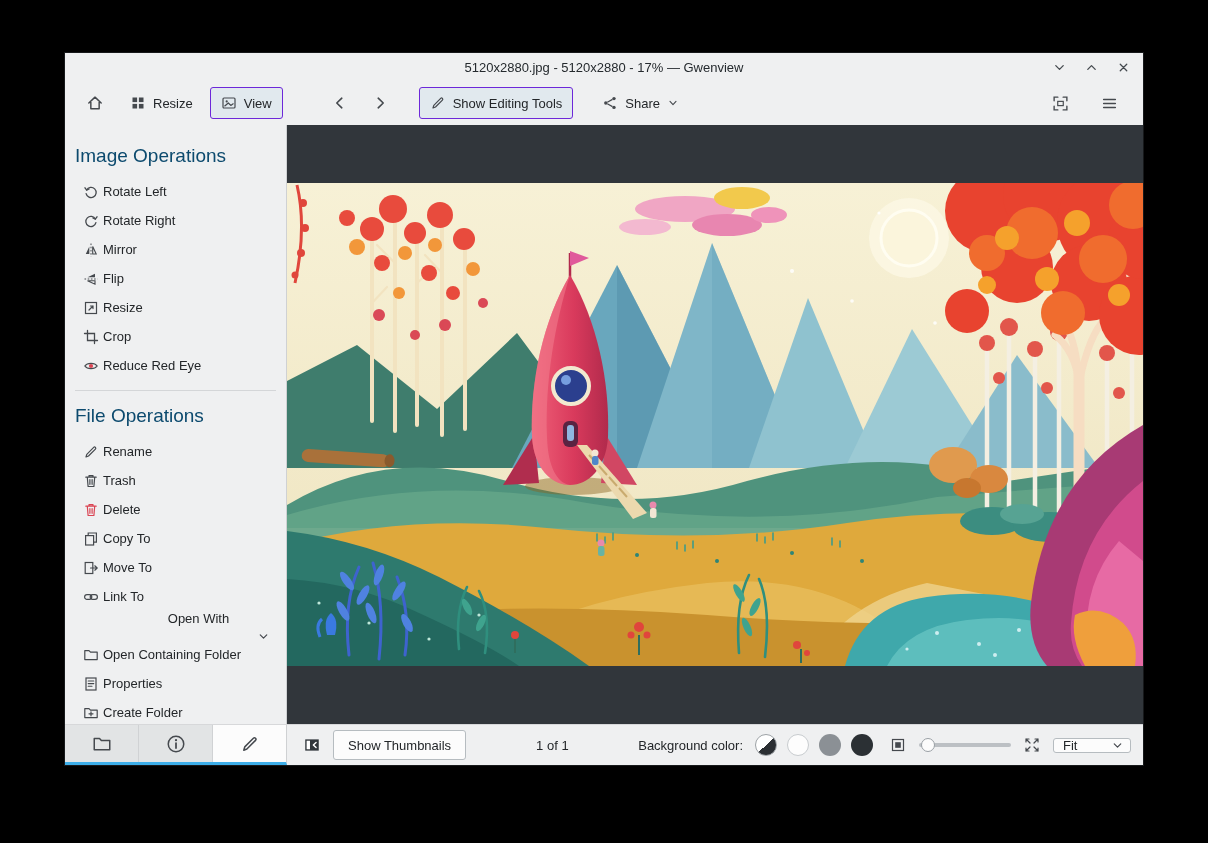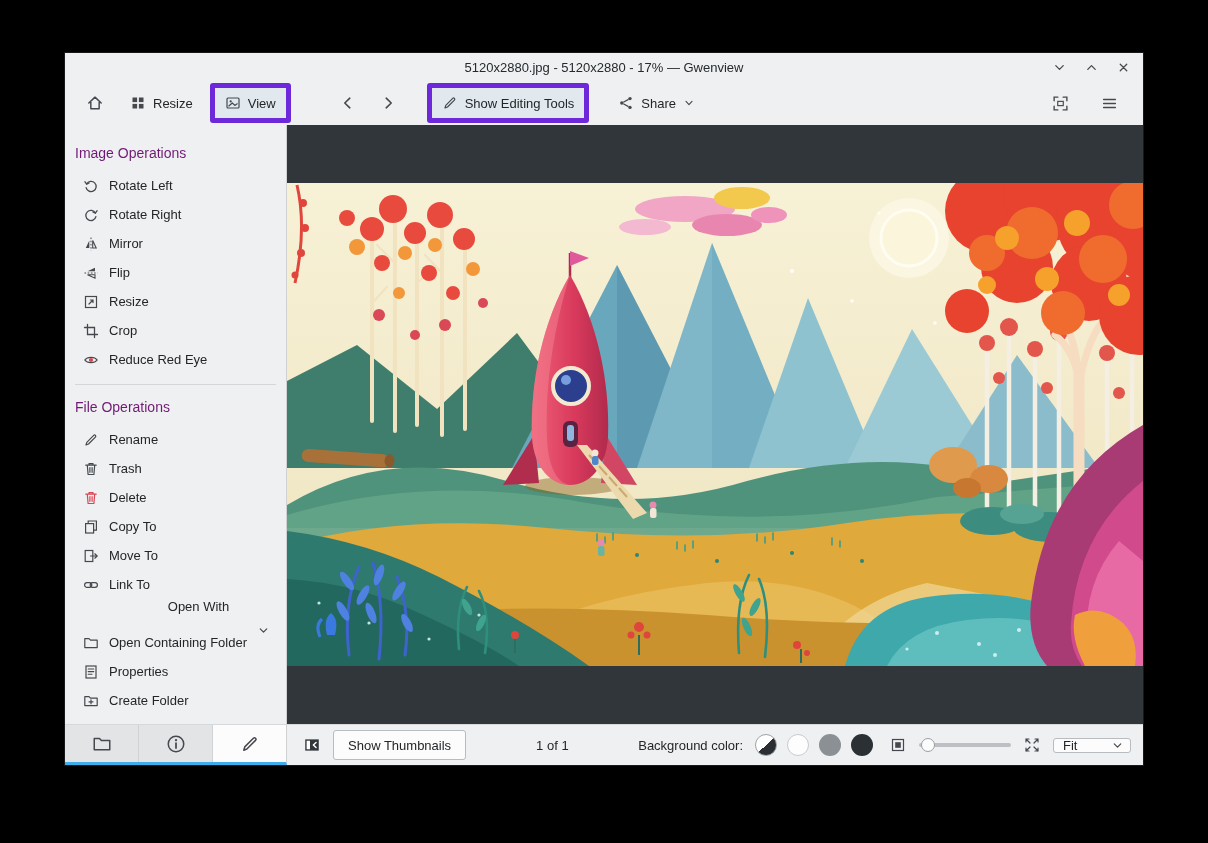--- a/index.html
+++ b/index.html
@@ -6,30 +6,30 @@
   body{width:1208px;height:843px;position:relative;font-family:"Liberation Sans",sans-serif;font-size:13px;color:#232629;-webkit-font-smoothing:antialiased;}
   .window{position:absolute;left:65px;top:53px;width:1078px;height:712px;background:#eff0f1;display:flex;flex-direction:column;box-shadow:0 0 0 1px #17191b;}
   
   .titlebar{height:28px;position:relative;display:flex;align-items:center;background:#eff0f1;flex:none;}
   .title-text{position:absolute;left:0;right:0;text-align:center;color:#252a2e;font-size:13px;}
   .win-controls{margin-left:auto;display:flex;gap:16px;padding-right:12px;z-index:2;}
   .win-btn{width:16px;height:16px;display:flex;align-items:center;justify-content:center;cursor:default;}
   
   .toolbar{height:44px;display:flex;align-items:center;padding:0 12px;gap:6px;flex:none;}
   .tbtn{height:30px;display:flex;align-items:center;gap:7px;padding:0 10px;border-radius:3px;border:1px solid transparent;color:#232629;}
-  .tbtn.checked{background:#e1e9ee;border:5px solid #6d28d9;}
+  .tbtn.checked{background:#e1e9ee;border:1px solid #6d28d9;}
   .tbtn.icon-only{padding:0 8px;}
   .toolbar-right{margin-left:auto;display:flex;align-items:center;gap:14px;padding-right:4px;}
   .nav-gap{margin-left:34px;}
   
   .main-row{flex:1;display:flex;min-height:0;}
   .sidebar{width:222px;flex:none;display:flex;flex-direction:column;background:#eff0f1;border-right:1px solid #cfd1d3;box-sizing:border-box;}
   .sidebar-content{flex:1;padding:10px 0 0 0;overflow:hidden;}
-  .section-title{font-size:14px;color:#701a75;padding:10px 0 10px 10px;}
-  .op-item{display:flex;align-items:center;gap:10px;height:29px;padding-left:18px;cursor:default;}
+  .section-title{font-size:19px;color:#0c4a6e;padding:10px 0 10px 10px;}
+  .op-item{display:flex;align-items:center;gap:4px;height:29px;padding-left:18px;cursor:default;}
   .op-item .lbl{color:#232629;}
   .op-item.indent{padding-left:46px;flex-direction:column;}
   .op-item .chev-right{margin-left:auto;margin-right:16px;}
   .divider{border-top:1px solid #d4d6d8;margin:10px 10px 4px 10px;}
   .viewer{flex:1;background:#31363b;position:relative;overflow:hidden;}
   .image-wrap{position:absolute;left:0;top:58px;width:856px;height:483px;}
   
   .bottom-row{height:40px;flex:none;display:flex;border-top:1px solid #d7d8da;}
   .sidebar-tabs{width:222px;flex:none;box-sizing:border-box;border-right:1px solid #cfd1d3;border-bottom:3px solid #3daee9;display:flex;}
   .tab{flex:1;display:flex;align-items:center;justify-content:center;background:#e2e4e5;border-right:1px solid #d0d2d4;cursor:default;}

